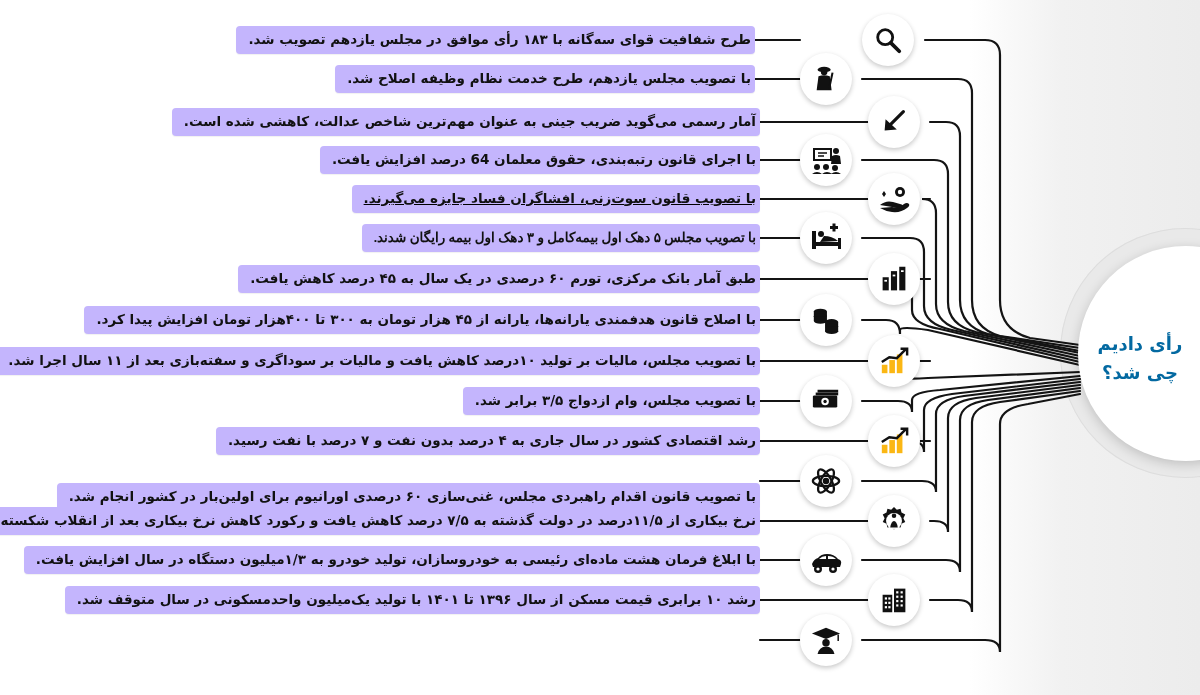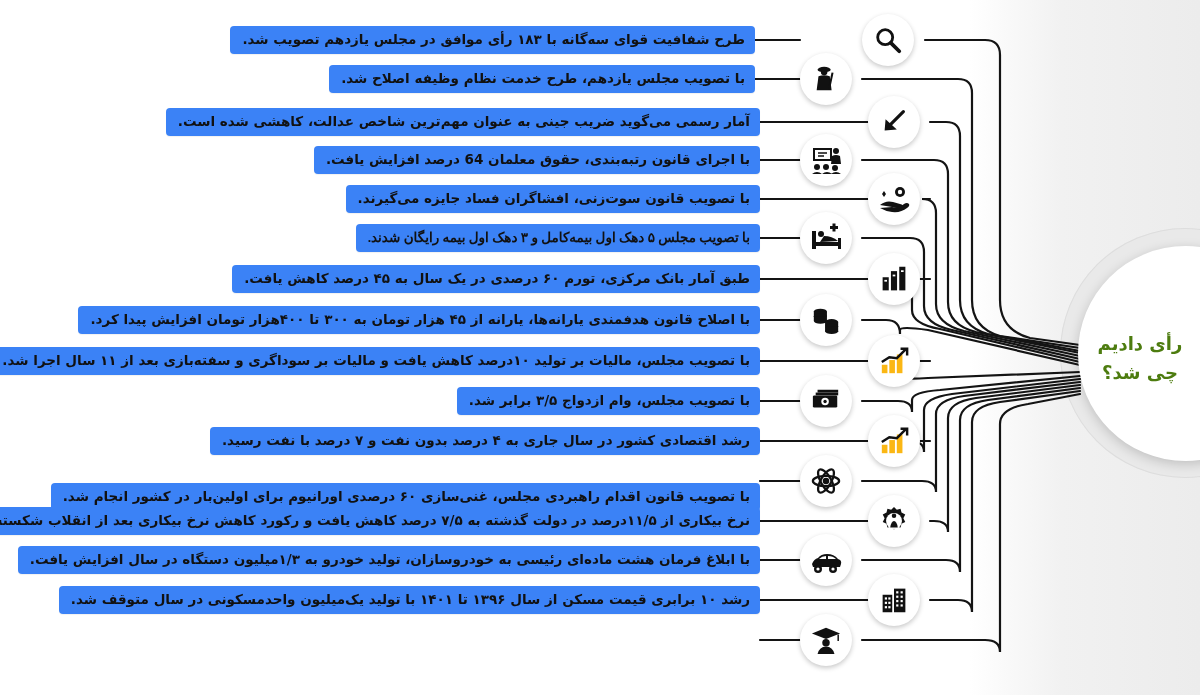--- a/index.html
+++ b/index.html
@@ -28,25 +28,25 @@
     position:absolute;top:0;left:0;width:1200px;height:695px;z-index:3;
   }
   .row{
     position:absolute;
     display:flex;
     align-items:center;
     justify-content:flex-start;
     height:30px;
   }
   .label{
-    background:#3b82f6;
+    background:#c4b5fd;
     color:#111111;
     font-size:13.5px;
     line-height:1;
-    padding:7px 10px 8px 12px;
+    padding:7px 4px 8px 12px;
     border-radius:4px;
     white-space:nowrap;
     font-weight:600;
     box-shadow:0 1px 1px rgba(0,0,0,.06);
   }
   .icon-badge{
     position:absolute;
     width:52px;height:52px;border-radius:50%;
     background:#ffffff;
     box-shadow:0 2px 5px rgba(0,0,0,.22);
@@ -71,21 +71,21 @@
     box-shadow:0 3px 12px rgba(0,0,0,.18);
     z-index:3;
   }
   .hub-text{
     position:absolute;
     left:1085px;top:330px;
     width:110px;
     text-align:center;
     font-size:18px;
     font-weight:700;
-    color:#4d7c0f;
+    color:#0369a1;
     line-height:1.6;
     z-index:5;
   }
 </style>
 </head>
 <body>
 
 <div id="canvas">
 
   <div class="bg-band"></div>
@@ -319,21 +319,21 @@
     </div>
     <div class="row" style="top:64px;right:445px;">
       <div class="label">با تصویب مجلس یازدهم، طرح خدمت نظام وظیفه اصلاح شد.</div>
     </div>
     <div class="row" style="top:107px;right:440px;">
       <div class="label">آمار رسمی می‌گوید ضریب جینی به عنوان مهم‌ترین شاخص عدالت، کاهشی شده است.</div>
     </div>
     <div class="row" style="top:145px;right:440px;">
       <div class="label">با اجرای قانون رتبه‌بندی، حقوق معلمان 64 درصد افزایش یافت.</div>
     </div>
-    <div class="row" style="top:184px;right:440px;">
+    <div class="row" style="top:184px;right:440px;text-decoration:underline;">
       <div class="label">با تصویب قانون سوت‌زنی، افشاگران فساد جایزه می‌گیرند.</div>
     </div>
     <div class="row" style="top:223px;right:440px;font-family:Liberation Serif, serif;">
       <div class="label">با تصویب مجلس ۵ دهک اول بیمه‌کامل و ۳ دهک اول بیمه رایگان شدند.</div>
     </div>
     <div class="row" style="top:264px;right:440px;">
       <div class="label">طبق آمار بانک مرکزی، تورم ۶۰ درصدی در یک سال به ۴۵ درصد کاهش یافت.</div>
     </div>
     <div class="row" style="top:305px;right:440px;justify-content:flex-end;">
       <div class="label">با اصلاح قانون هدفمندی یارانه‌ها، یارانه از ۴۵ هزار تومان به ۳۰۰ تا ۴۰۰هزار تومان افزایش پیدا کرد.</div>

